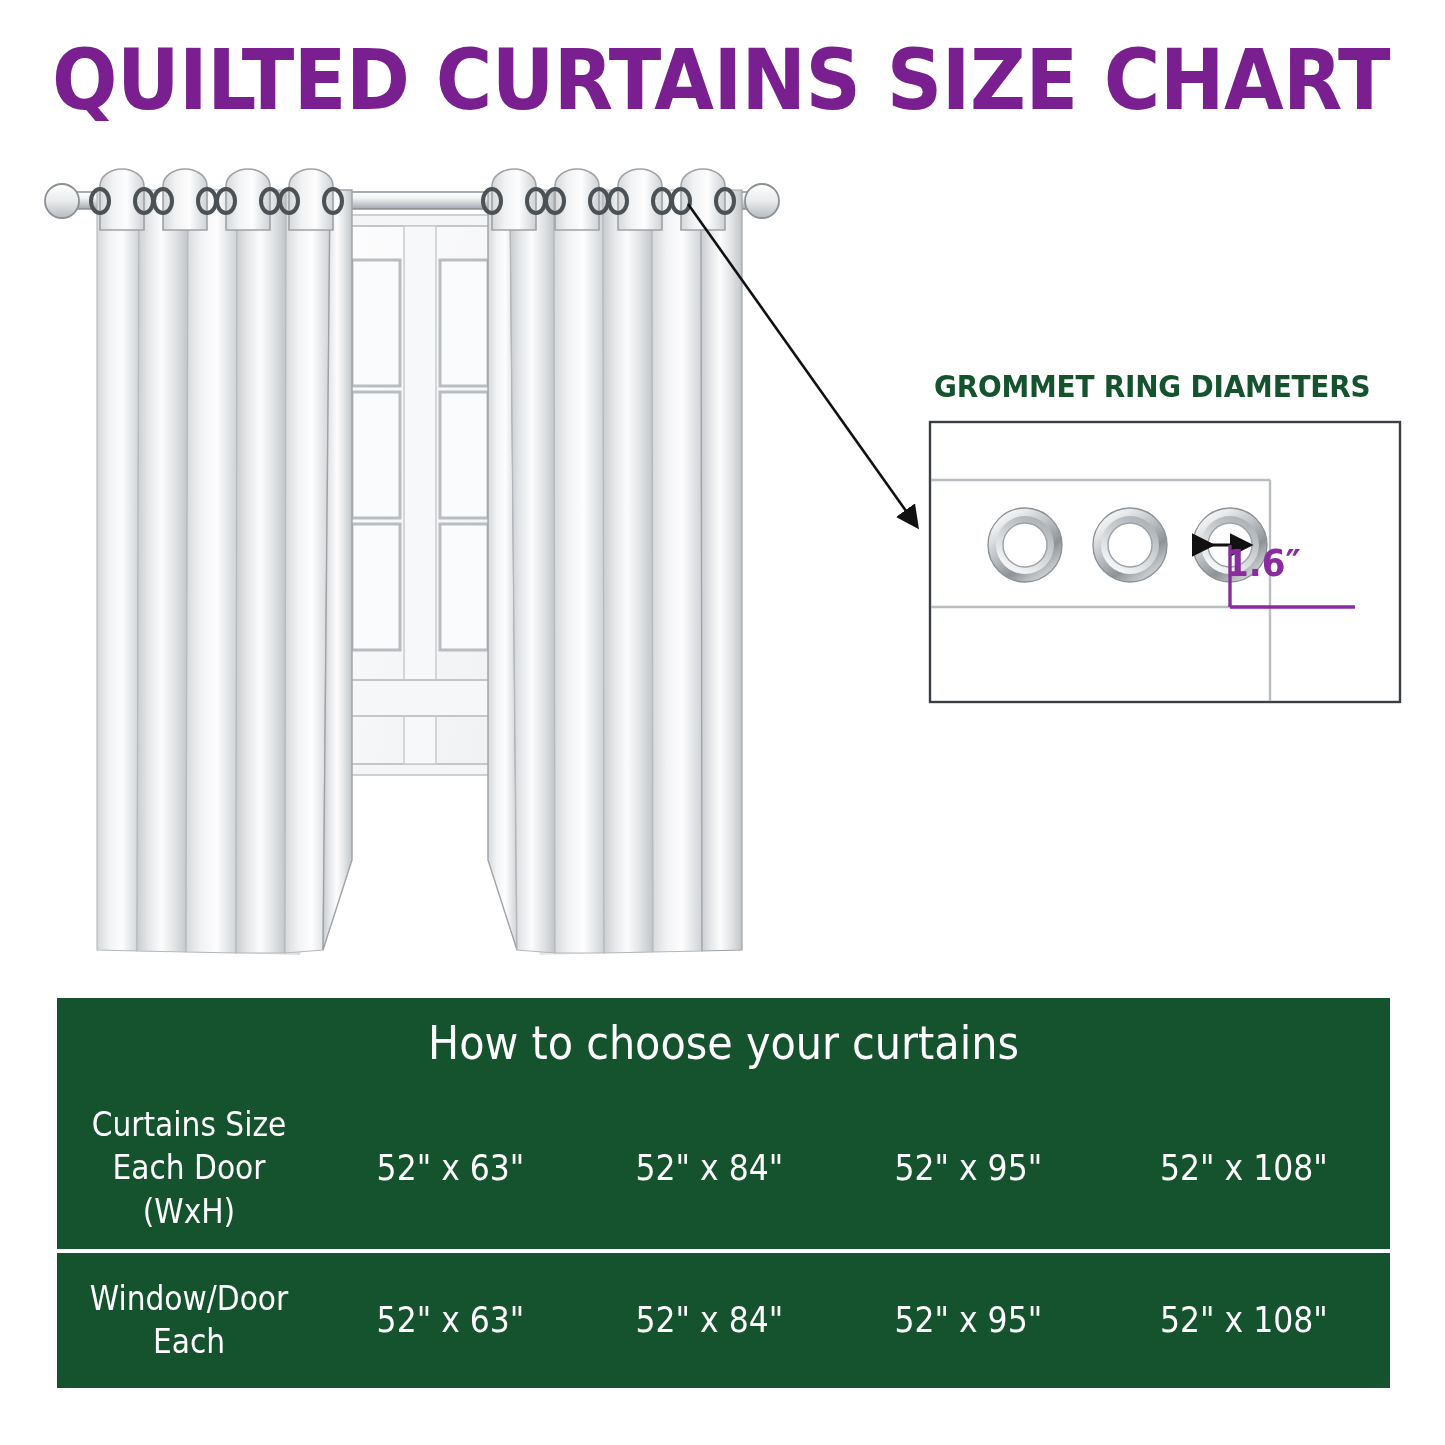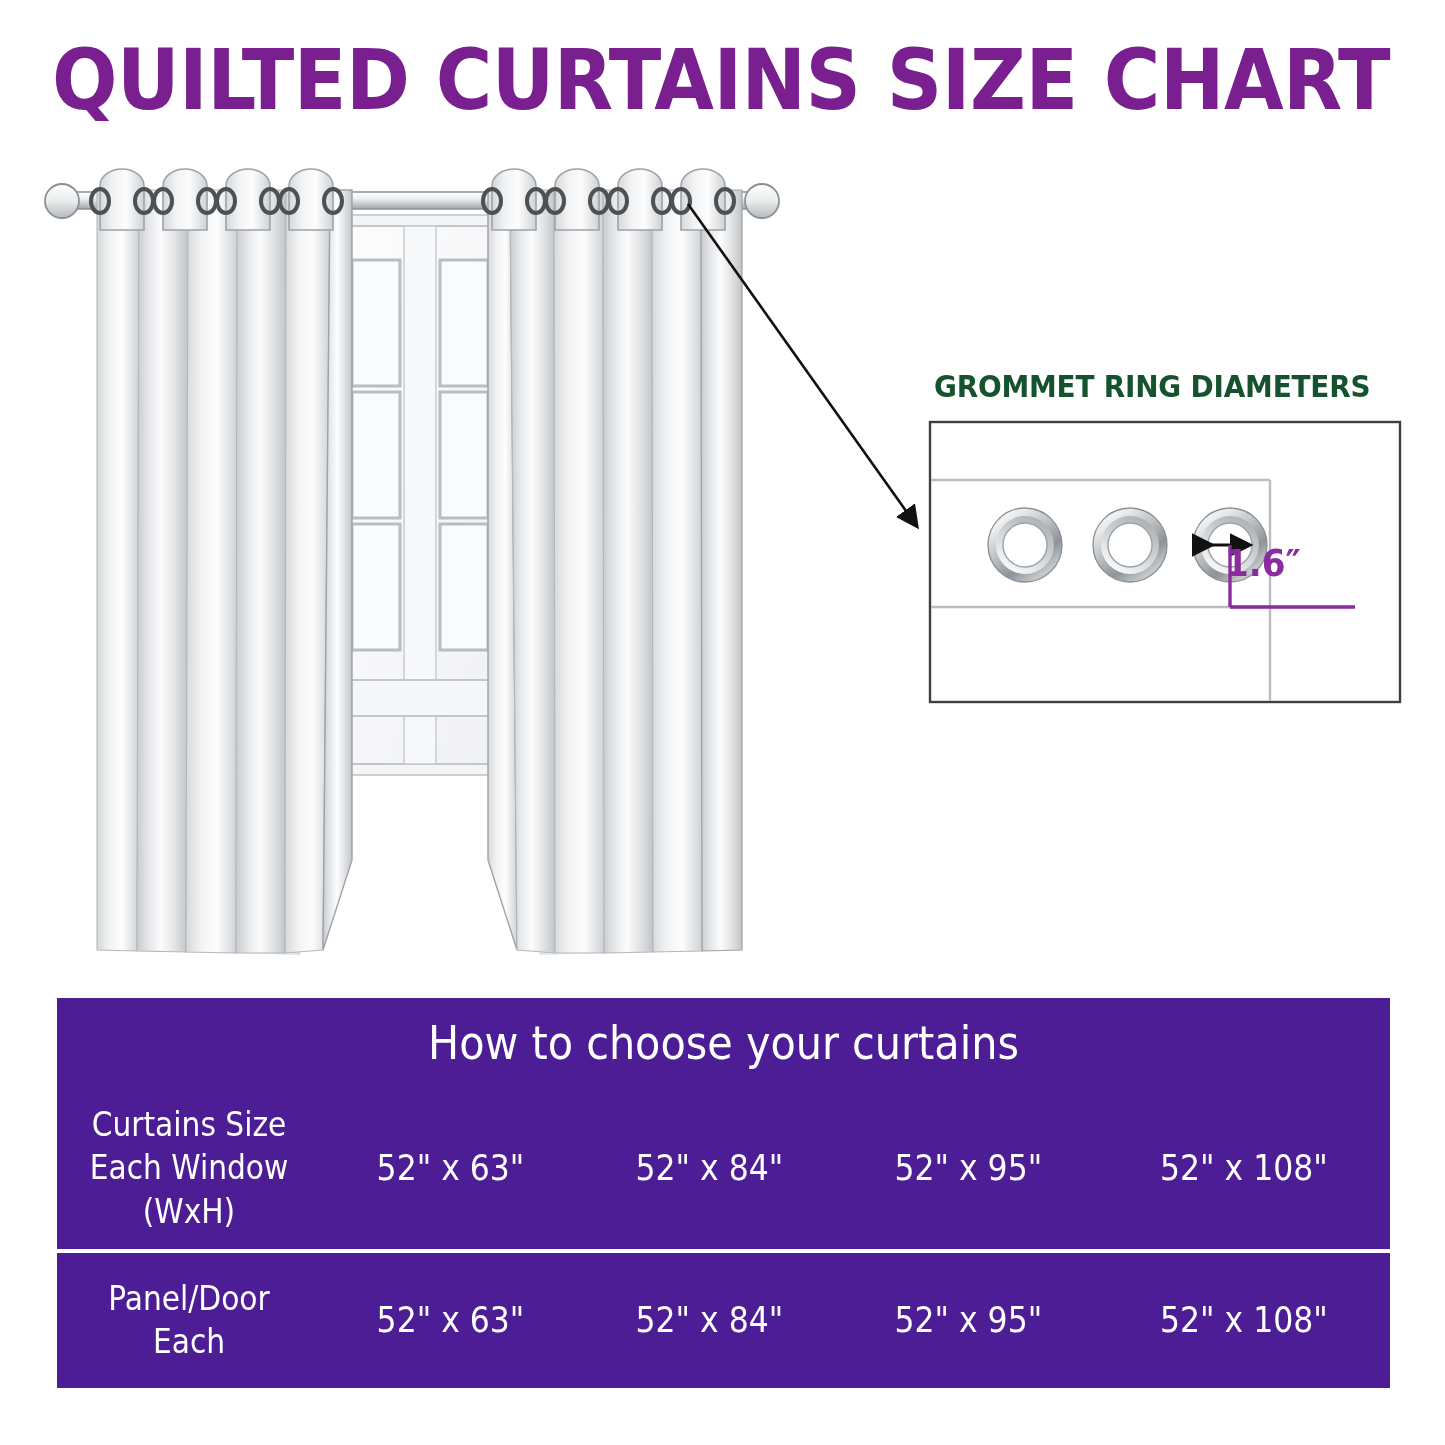--- a/index.html
+++ b/index.html
@@ -37,21 +37,21 @@
   
   .callout-arrow{position:absolute;left:640px;top:170px;width:320px;height:380px;}
 
   
   .size-table{
     position:absolute;left:57px;top:998px;width:1333px;height:390px;
     border-collapse:separate;border-spacing:0;
     background:#ffffff;
   }
   .size-table td{
-    background:#4c1d95;color:#ffffff;text-align:center;vertical-align:middle;
+    background:#14532d;color:#ffffff;text-align:center;vertical-align:middle;
     border:0;
     font-family:"DejaVu Sans Condensed","Liberation Sans", sans-serif;
     box-sizing:border-box;
     margin-top:24px;
   }
   .tbl-title{
     height:88px;font-size:46px;font-weight:400;letter-spacing:0px;
     border-bottom:4px solid #ffffff;
   }
   .row-label{
@@ -268,31 +268,31 @@
               font-weight:700;font-size:38px;line-height:44px;white-space:nowrap;">1.6″</div>
 
   <table class="size-table">
     <tbody>
       <tr>
         <td class="tbl-title" colspan="5">How to choose your curtains</td>
       </tr>
       <tr class="r1">
         <td class="row-label">
           <div>Curtains Size</div>
-          <div>Each Window</div>
+          <div>Each Door</div>
           <div>(WxH)</div>
         </td>
         <td class="row-val">52" x 63"</td>
         <td class="row-val">52" x 84"</td>
         <td class="row-val">52" x 95"</td>
         <td class="row-val last">52" x 108"</td>
       </tr>
       <tr class="r2">
         <td class="row-label">
-          <div>Panel/Door</div>
+          <div>Window/Door</div>
           <div>Each</div>
         </td>
         <td class="row-val">52" x 63"</td>
         <td class="row-val">52" x 84"</td>
         <td class="row-val">52" x 95"</td>
         <td class="row-val last">52" x 108"</td>
       </tr>
     </tbody>
   </table>
 

